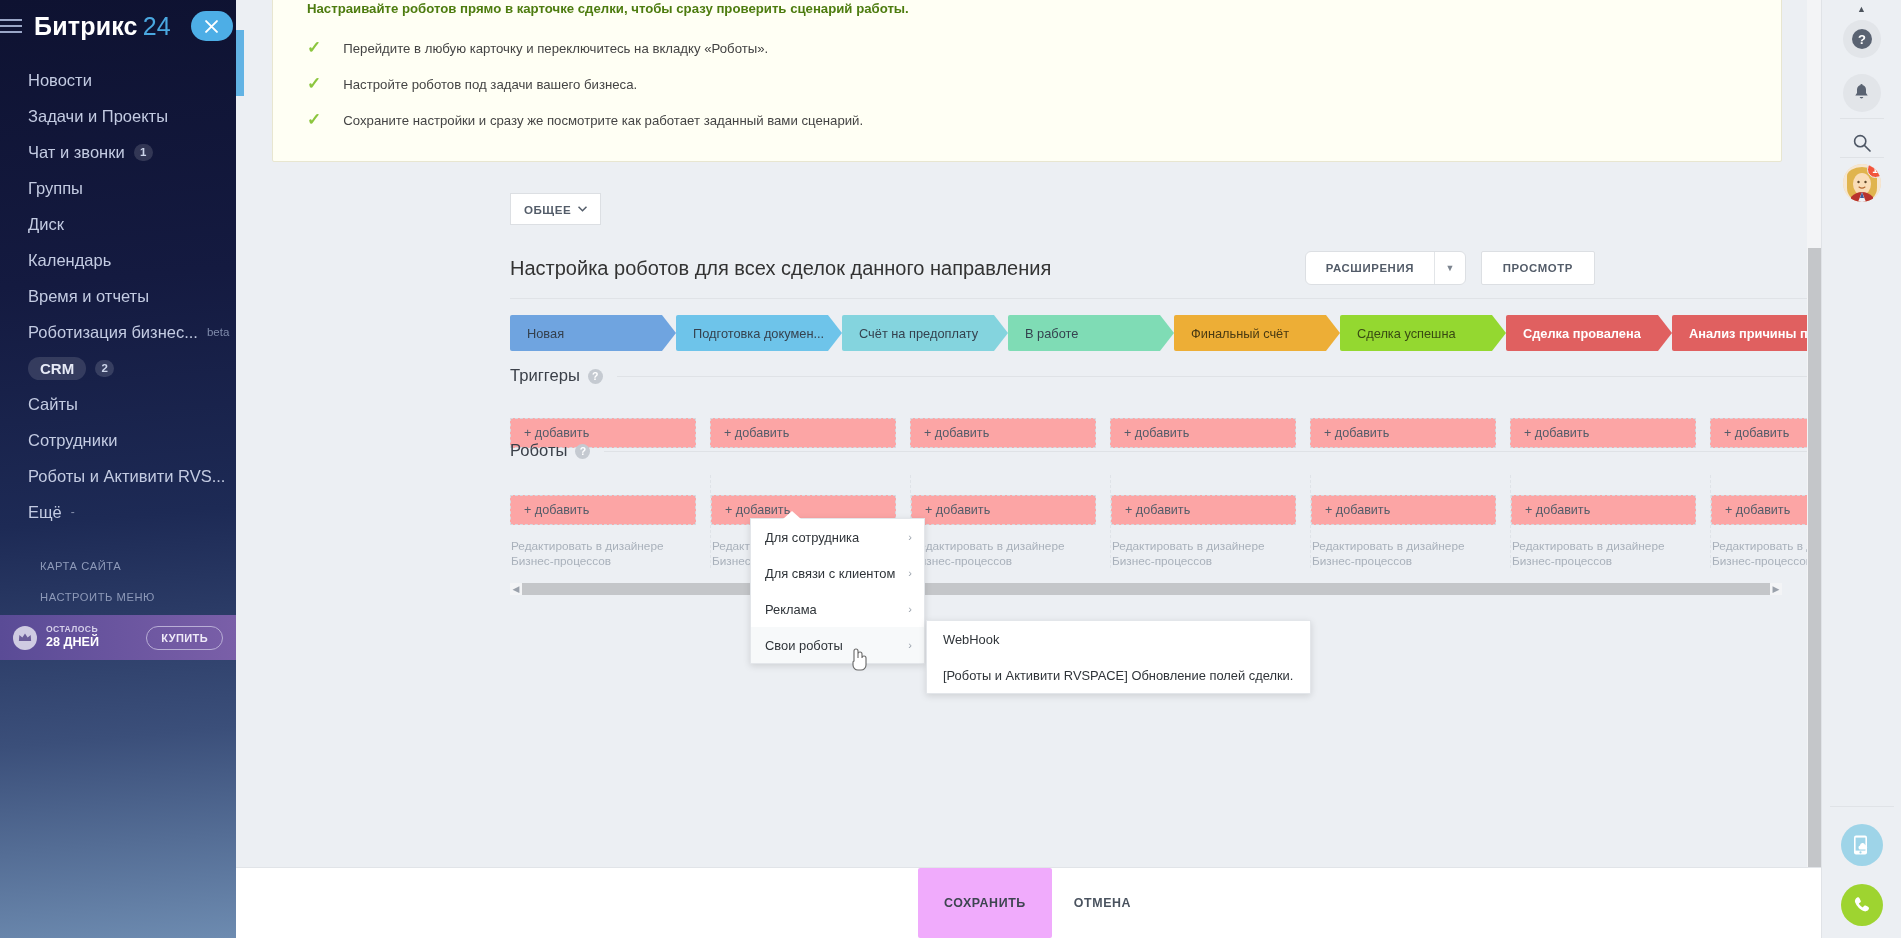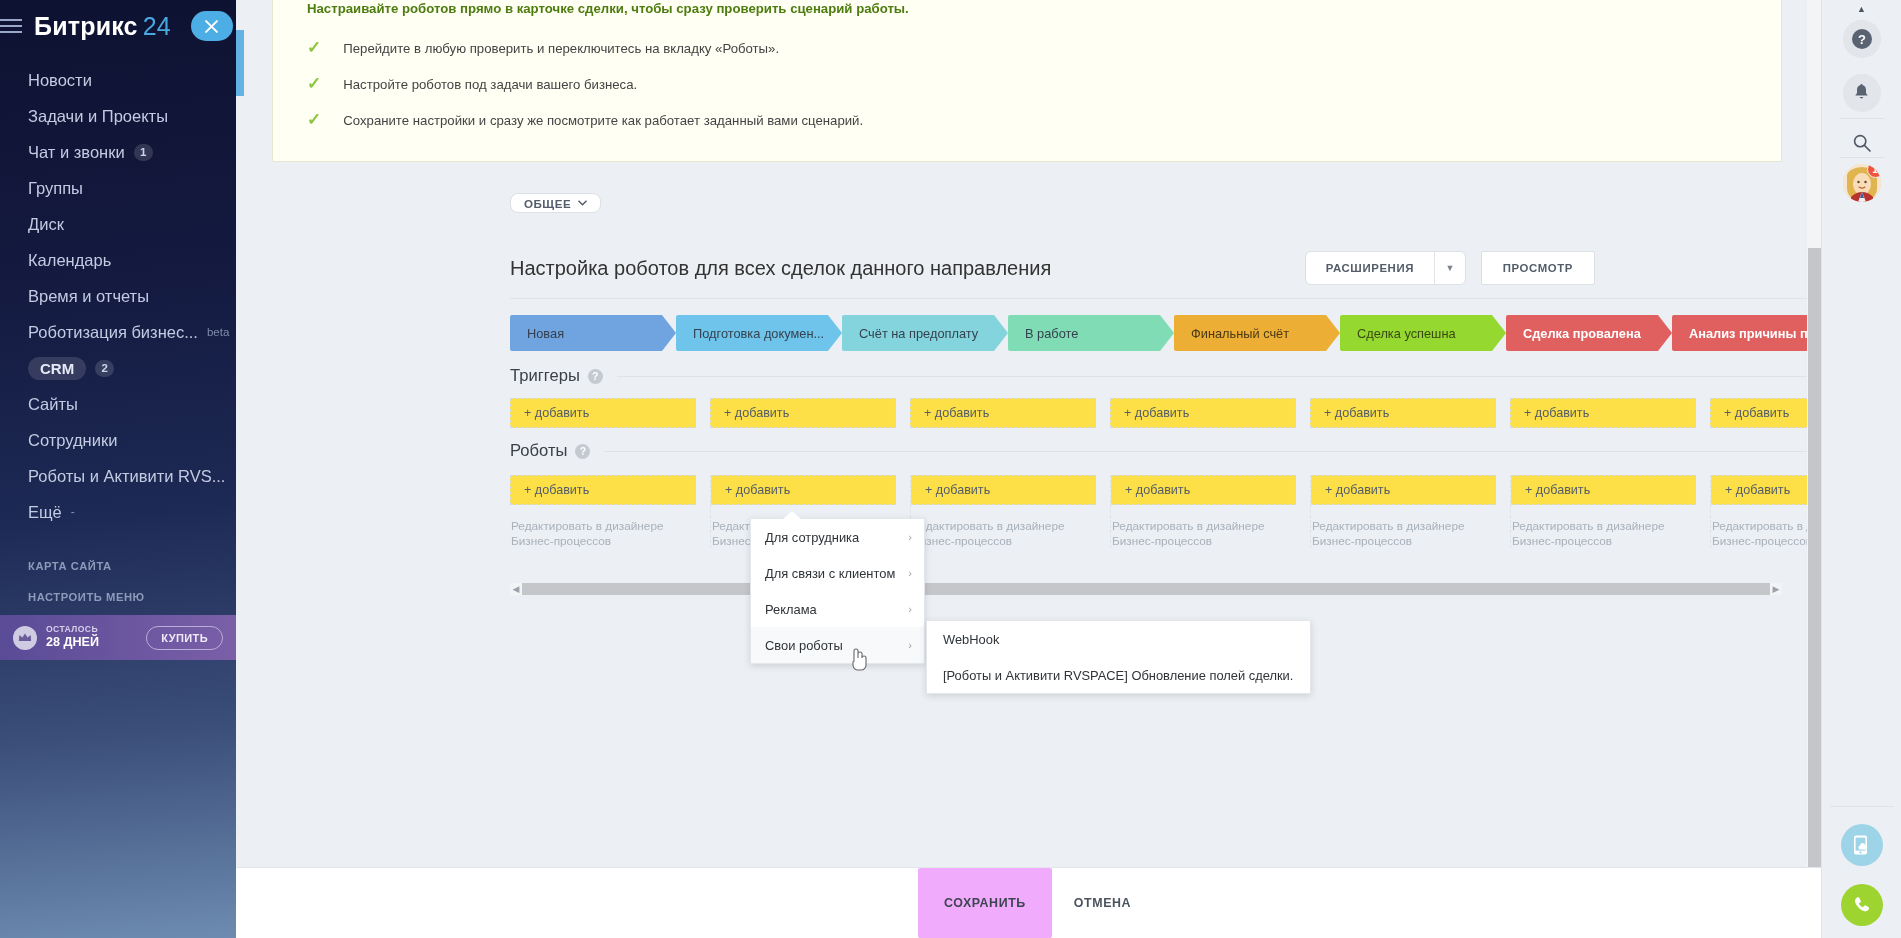--- a/index.html
+++ b/index.html
@@ -46,22 +46,22 @@
     color: #7f8bab; font-size: 11.5px; margin-left: auto; margin-right: 14px; font-weight: 400;
   }
   .nav-item.pill .pill-label {
     background: rgba(255,255,255,0.13); border-radius: 14px; padding: 3px 12px; color: #e6eaf6;
     font-size: 15px; font-weight: 600;
   }
   .nav-item .caret { color: #8590ad; font-size: 12px; }
 
   .nav-sub { margin-top: 20px; }
   .nav-sub-item {
-    padding-left: 28px; height: 31px; display: flex; align-items: center;
-    color: #8e9ab9; font-size: 11.2px; font-weight: 700; letter-spacing: .55px; cursor: pointer;
+    padding-left: 40px; height: 31px; display: flex; align-items: center;
+    color: #8e9ab9; font-size: 11.2px; font-weight: 400; letter-spacing: .55px; cursor: pointer;
   }
 
   #buy-banner {
     position: absolute; left: 0; bottom: 278px; width: 236px; height: 45px;
     background: linear-gradient(90deg,#5a4b96,#7a5fa8);
     display: flex; align-items: center; padding: 0 13px; gap: 9px;
   }
   #crown-circle {
     width: 24px; height: 24px; border-radius: 50%; background: #cfcbe2;
     display: flex; align-items: center; justify-content: center; flex: 0 0 auto;
@@ -88,22 +88,22 @@
   #promo-title {
     position: absolute; left: 34px; top: 70px; font-size: 13.2px; font-weight: 700; color: #4d7c0f;
   }
   .promo-li {
     position: absolute; left: 34px; display: flex; align-items: flex-start; gap: 22px;
     font-size: 13.2px; color: #444;
   }
   .promo-li .chk { color: #8cc63e; font-size: 17px; line-height: 1; font-weight: 700; margin-top: -2px;}
 
   #general-btn {
-    position: absolute; left: 274px; top: 193px; height: 20px; min-width: 78px;
-    background: #fff; border: 1px solid #dcdfe3; border-radius: 8px;
+    position: absolute; left: 274px; top: 193px; height: 32px; min-width: 78px;
+    background: #fff; border: 1px solid #dcdfe3; border-radius: 0;
     display: flex; align-items: center; gap: 7px; padding: 0 13px;
     font-size: 11.6px; font-weight: 700; color: #535c69; letter-spacing: .5px; cursor: pointer;
   }
 
   #section-title {
     position: absolute; left: 274px; top: 257px; font-size: 20px; color: #333;
   }
   #ext-btn-group {
     position: absolute; right: 355px; top: 251px; height: 34px;
     display: flex; background: #fff; border: 1px solid #dcdfe3; border-radius: 6px; cursor: pointer;
@@ -146,23 +146,23 @@
   .row-head .q {
     width: 15px; height: 15px; border-radius: 50%; background: #c5cad1; color: #fff;
     font-size: 10.5px; font-weight: 700; display: flex; align-items: center; justify-content: center;
     cursor: pointer;
   }
   .row-head .line { height: 1px; background: #dfe2e6; width: 1400px; margin-left: 6px; }
 
   .cells { position: absolute; left: 274px; display: flex; gap: 4px; }
   .cell { width: 186px; }
   .add-box {
-    height: 30px; background: #fde047; border: 1px dashed #d5dae0;
+    height: 30px; background: #fca5a5; border: 1px dashed #d5dae0;
     display: flex; align-items: center; padding-left: 13px;
-    font-size: 12.6px; color: #535c69; cursor: pointer;
+    font-size: 12.6px; color: #535c69; cursor: pointer; margin-top: 20px;
   }
   .cell-note {
     margin-top: 14px; font-size: 11.8px; color: #a9b1bb; line-height: 1.25; padding-left: 1px;
   }
   .cells.robots .cell { border-left: 1px dashed #dfe3e8; padding-left: 0; }
   .cells.robots .cell:first-child { border-left: none; }
 
   
   #hscroll {
     position: absolute; left: 274px; top: 583px; width: 1272px; height: 12px;
@@ -347,21 +347,21 @@
   </div>
 
   <div id="main">
     <div id="blue-strip"></div>
 
     <div id="promo-card">
 
       <div id="promo-title">Настраивайте роботов прямо в карточке сделки, чтобы сразу проверить сценарий работы.</div>
       <div class="promo-li" style="top:110px">
         <span class="chk">✓</span>
-        <span>Перейдите в любую проверить и переключитесь на вкладку «Роботы».</span>
+        <span>Перейдите в любую карточку и переключитесь на вкладку «Роботы».</span>
       </div>
       <div class="promo-li" style="top:146px">
         <span class="chk">✓</span>
         <span>Настройте роботов под задачи вашего бизнеса.</span>
       </div>
       <div class="promo-li" style="top:182px">
         <span class="chk">✓</span>
         <span>Сохраните настройки и сразу же посмотрите как работает заданный вами сценарий.</span>
       </div>
     </div>

